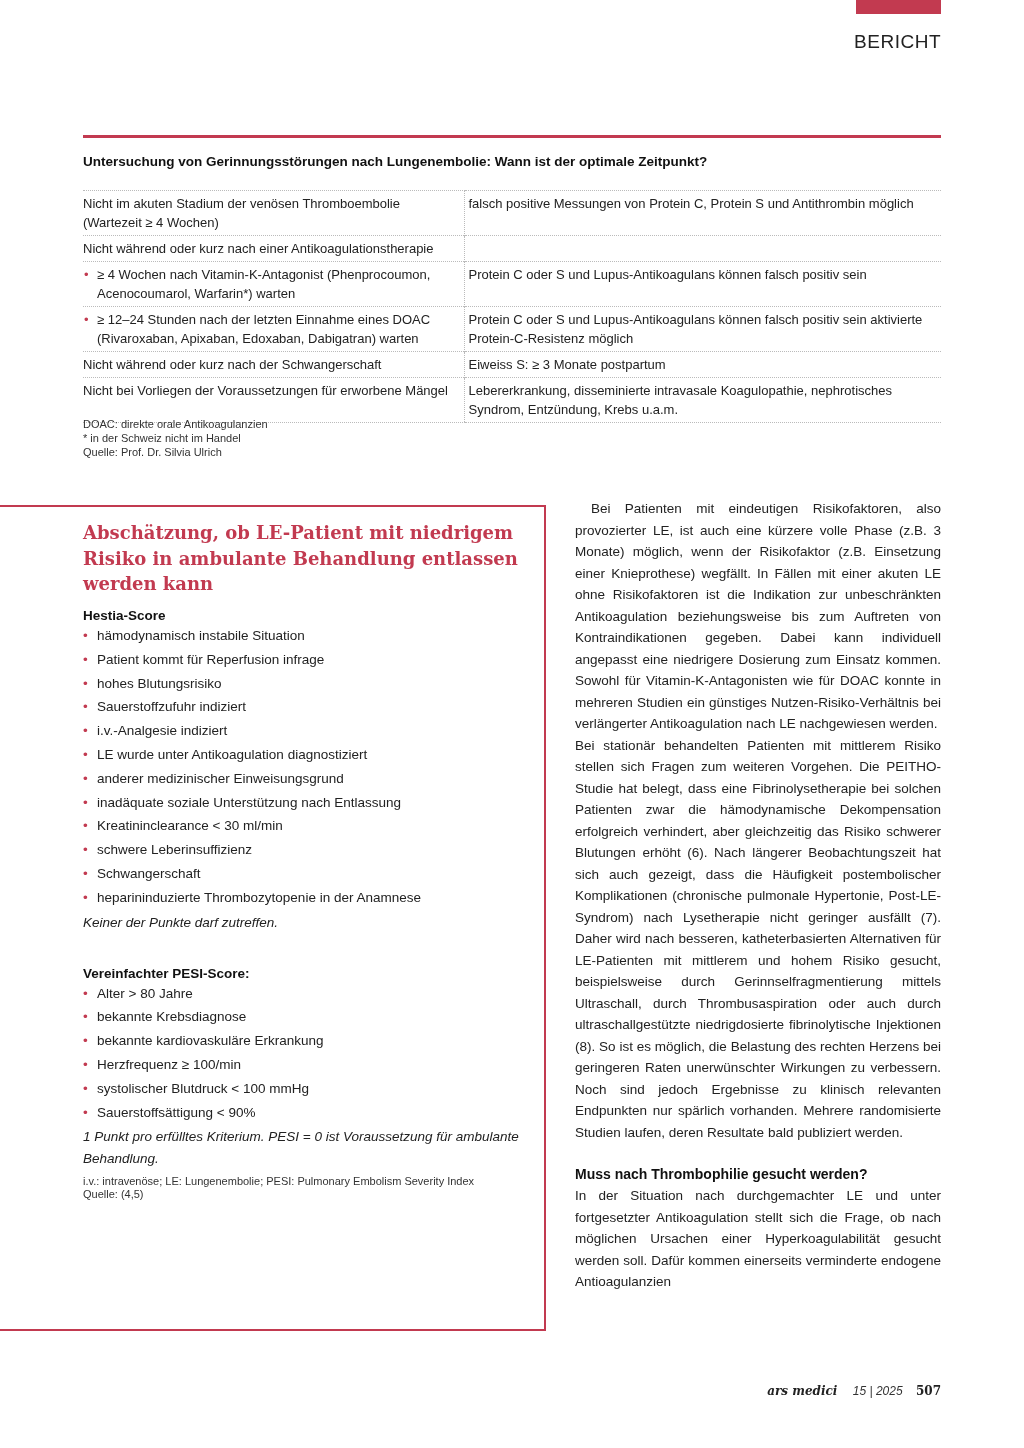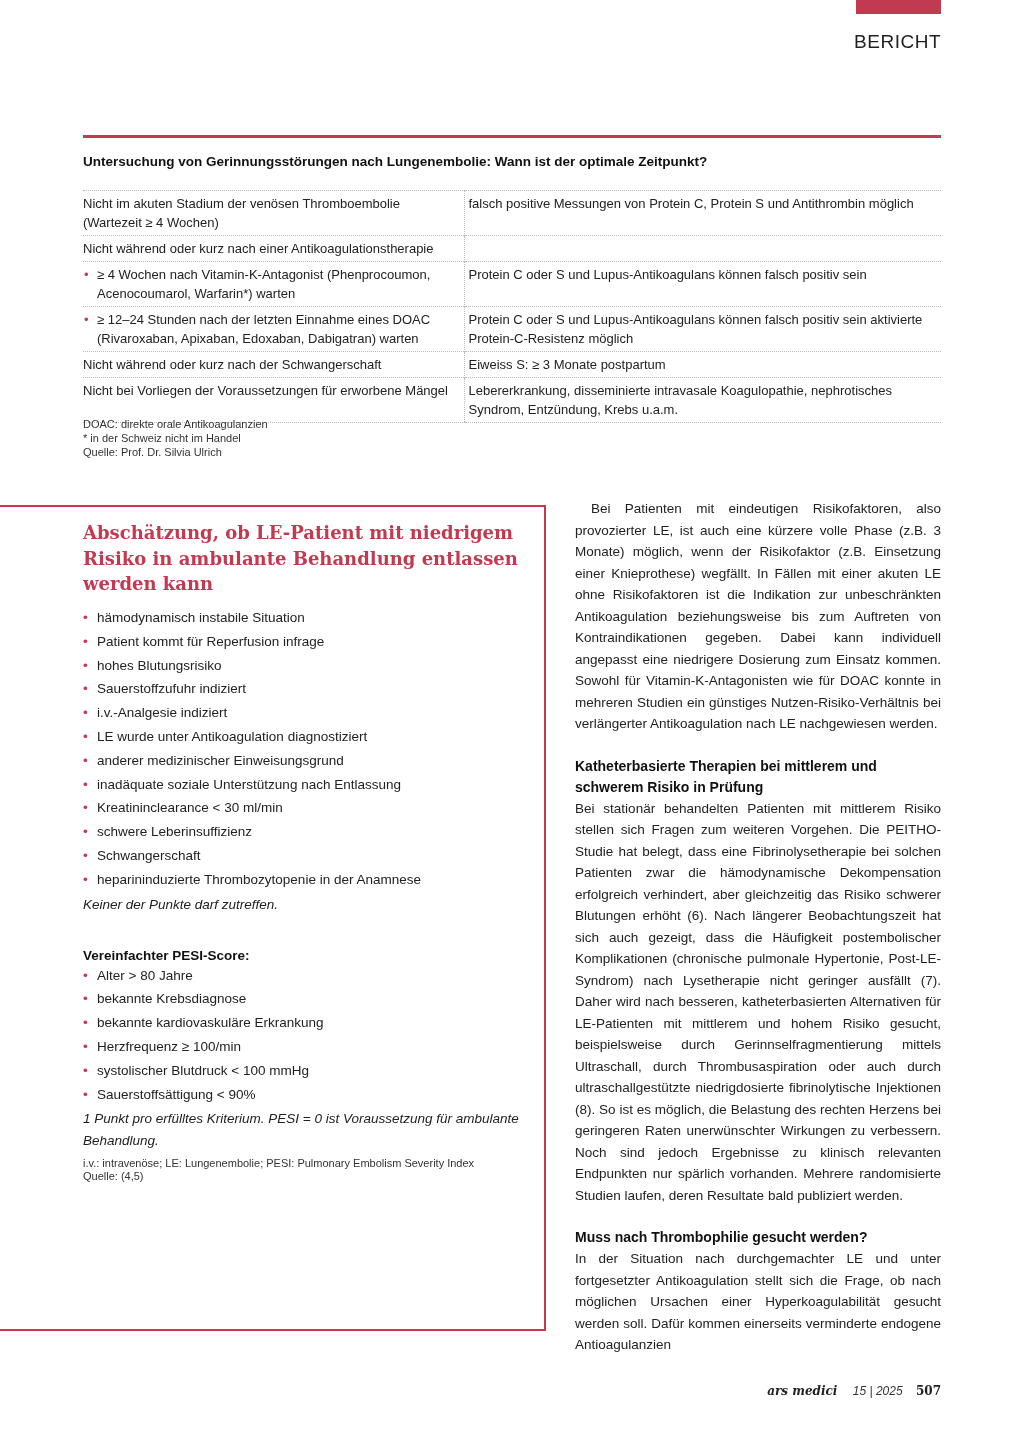--- a/index.html
+++ b/index.html
@@ -77,20 +77,21 @@
 
 <div class="notes">
   <div>DOAC: direkte orale Antikoagulanzien</div>
   <div>* in der Schweiz nicht im Handel</div>
   <div>Quelle: Prof. Dr. Silvia Ulrich</div>
 </div>
 
 <div class="box"></div>
 <div class="box-title">Abschätzung, ob LE-Patient mit niedrigem Risiko in ambulante Behandlung entlassen werden kann</div>
 <div class="box-content">
+  <h4>Hestia-Score</h4>
   <ul id="hestia-list">
       <li><span class="dot">•</span><span>hämodynamisch instabile Situation</span></li>
       <li><span class="dot">•</span><span>Patient kommt für Reperfusion infrage</span></li>
       <li><span class="dot">•</span><span>hohes Blutungsrisiko</span></li>
       <li><span class="dot">•</span><span>Sauerstoffzufuhr indiziert</span></li>
       <li><span class="dot">•</span><span>i.v.-Analgesie indiziert</span></li>
       <li><span class="dot">•</span><span>LE wurde unter Antikoagulation diagnostiziert</span></li>
       <li><span class="dot">•</span><span>anderer medizinischer Einweisungsgrund</span></li>
       <li><span class="dot">•</span><span>inadäquate soziale Unterstützung nach Entlassung</span></li>
       <li><span class="dot">•</span><span>Kreatininclearance &lt; 30 ml/min</span></li>
@@ -110,21 +111,20 @@
     </ul>
   <div class="note">1 Punkt pro erfülltes Kriterium. PESI = 0 ist Voraussetzung für ambulante Behandlung.</div>
   <div class="box-foot">
     <div>i.v.: intravenöse; LE: Lungenembolie; PESI: Pulmonary Embolism Severity Index</div>
     <div>Quelle: (4,5)</div>
   </div>
 </div>
 
 <div class="col-right">
   <p class="indent">Bei Patienten mit eindeutigen Risikofaktoren, also provozierter LE, ist auch eine kürzere volle Phase (z.B. 3 Monate) möglich, wenn der Risikofaktor (z.B. Einsetzung einer Knieprothese) wegfällt. In Fällen mit einer akuten LE ohne Risikofaktoren ist die Indikation zur unbeschränkten Antikoagulation beziehungsweise bis zum Auftreten von Kontraindikationen gegeben. Dabei kann individuell angepasst eine niedrigere Dosierung zum Einsatz kommen. Sowohl für Vitamin-K-Antagonisten wie für DOAC konnte in mehreren Studien ein günstiges Nutzen-Risiko-Verhältnis bei verlängerter Antikoagulation nach LE nachgewiesen werden.</p>
-  <h3>Katheterbasierte Therapien bei mittlerem und schwerem Risiko in Prüfung</h3>
   <p>Bei stationär behandelten Patienten mit mittlerem Risiko stellen sich Fragen zum weiteren Vorgehen. Die PEITHO-Studie hat belegt, dass eine Fibrinolysetherapie bei solchen Patienten zwar die hämodynamische Dekompensation erfolgreich verhindert, aber gleichzeitig das Risiko schwerer Blutungen erhöht (6). Nach längerer Beobachtungszeit hat sich auch gezeigt, dass die Häufigkeit postembolischer Komplikationen (chronische pulmonale Hypertonie, Post-LE-Syndrom) nach Lysetherapie nicht geringer ausfällt (7). Daher wird nach besseren, katheterbasierten Alternativen für LE-Patienten mit mittlerem und hohem Risiko gesucht, beispielsweise durch Gerinnselfragmentierung mittels Ultraschall, durch Thrombusaspiration oder auch durch ultraschallgestützte niedrigdosierte fibrinolytische Injektionen (8). So ist es möglich, die Belastung des rechten Herzens bei geringeren Raten unerwünschter Wirkungen zu verbessern. Noch sind jedoch Ergebnisse zu klinisch relevanten Endpunkten nur spärlich vorhanden. Mehrere randomisierte Studien laufen, deren Resultate bald publiziert werden.</p>
   <h3>Muss nach Thrombophilie gesucht werden?</h3>
   <p>In der Situation nach durchgemachter LE und unter fortgesetzter Antikoagulation stellt sich die Frage, ob nach möglichen Ursachen einer Hyperkoagulabilität gesucht werden soll. Dafür kommen einerseits verminderte endogene Antioagulanzien</p>
 </div>
 
 <div class="footer">
   <span class="mag">ars medici</span>
   <span class="issue">15 | 2025</span>
   <span class="page">507</span>
 </div>

